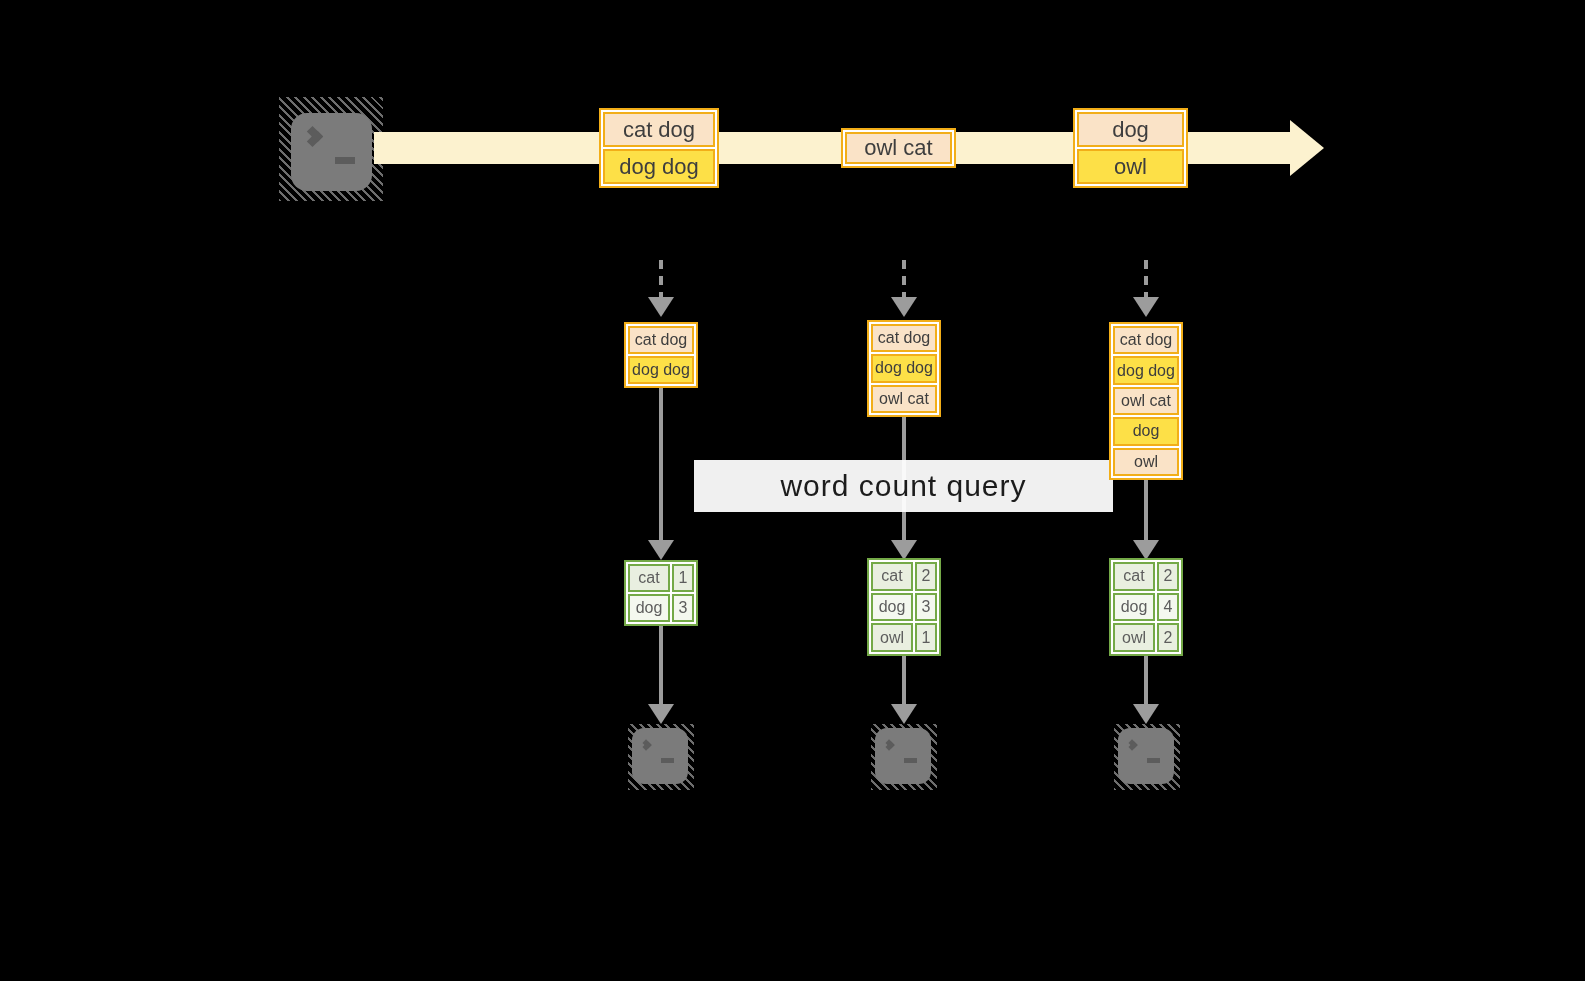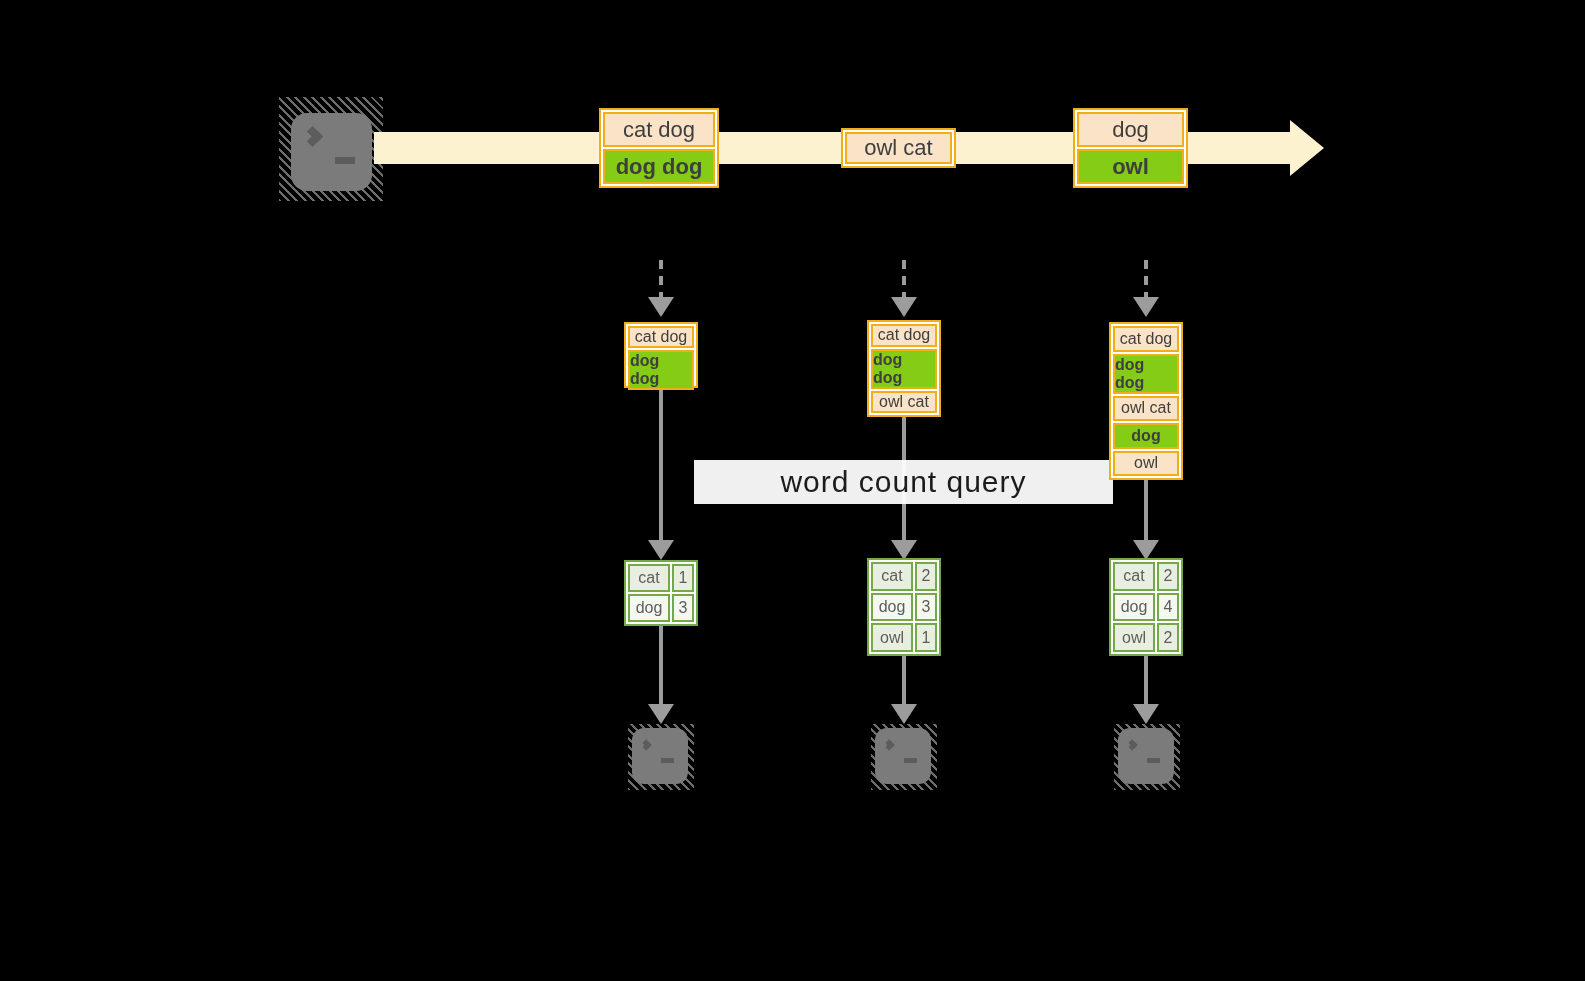--- a/index.html
+++ b/index.html
@@ -27,42 +27,42 @@
   .term-sink .chev{left:10px;top:13px;width:8px;height:8px;border-top:5px solid #5c5c5c;border-right:5px solid #5c5c5c;}
   .term-sink .uscore{left:29px;top:30px;width:13px;height:5px;}
 
   
   .ev-stack{position:absolute;z-index:3;background:#fff;border:2px solid #f2ae18;padding:2px;
             display:flex;flex-direction:column;gap:2px;}
   .ev-row{flex:1;border:2px solid #f2ae18;display:flex;align-items:center;justify-content:center;
           color:#3e3e3e;font-size:22px;}
   .st-stack .ev-row{font-size:16px;}
   .fa{background:#fae3c7;}
-  .fb{background:#84cc16;font-weight:bold;}
+  .fb{background:#fde047;}
 
   
   .g-table{position:absolute;z-index:3;background:#fff;border:2px solid #74a947;padding:2px;
            display:flex;flex-direction:column;gap:2px;}
   .g-row{flex:1;display:flex;gap:2px;}
   .g-cell{border:2px solid #74a947;display:flex;align-items:center;justify-content:center;
           color:#5d5d5d;font-size:16px;}
   .g-word{width:42px;}
   .g-num{width:22px;}
   .ga{background:#e9efe0;}
   .gb{background:#f4f8ef;}
 
   
   .vline{position:absolute;width:4px;background:#9c9c9c;z-index:1;}
   .vdash{position:absolute;width:4px;z-index:1;
          background:repeating-linear-gradient(to bottom,#9c9c9c 0 9px,rgba(0,0,0,0) 9px 16px);}
   .vhead{position:absolute;width:0;height:0;z-index:1;
          border-left:13px solid transparent;border-right:13px solid transparent;border-top:20px solid #9c9c9c;}
 
   
-  .overlay{position:absolute;left:694px;top:460px;width:419px;height:44px;z-index:2;
+  .overlay{position:absolute;left:694px;top:460px;width:419px;height:52px;z-index:2;
            background:rgba(255,255,255,0.94);display:flex;align-items:center;justify-content:center;
            color:#1c1c1c;font-size:30px;font-weight:300;letter-spacing:1px;}
 </style>
 </head>
 <body>
 
 <div class="canvas">
 
   <div class="term term-src">
     <div class="term-body">

